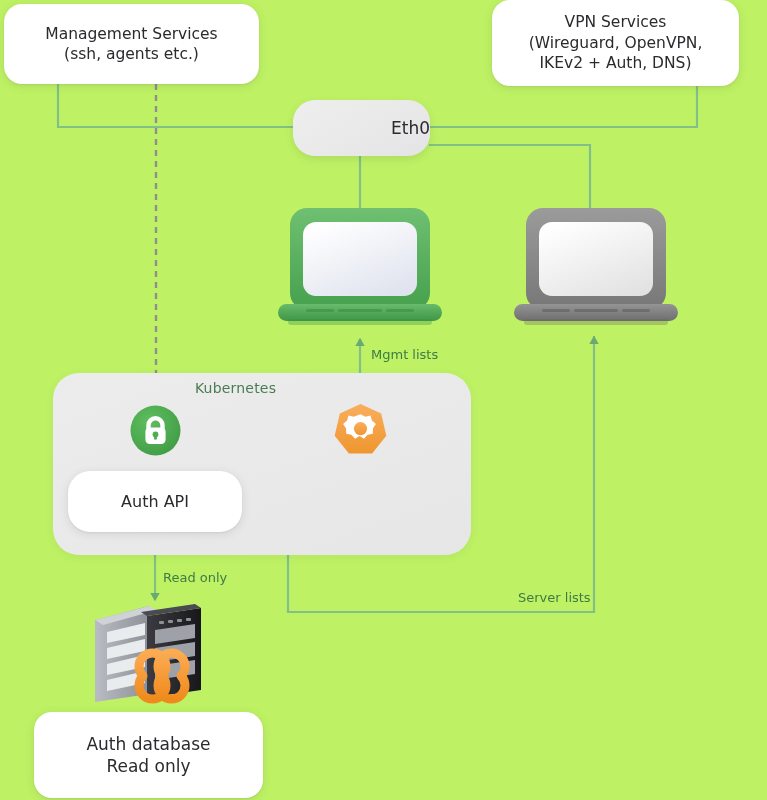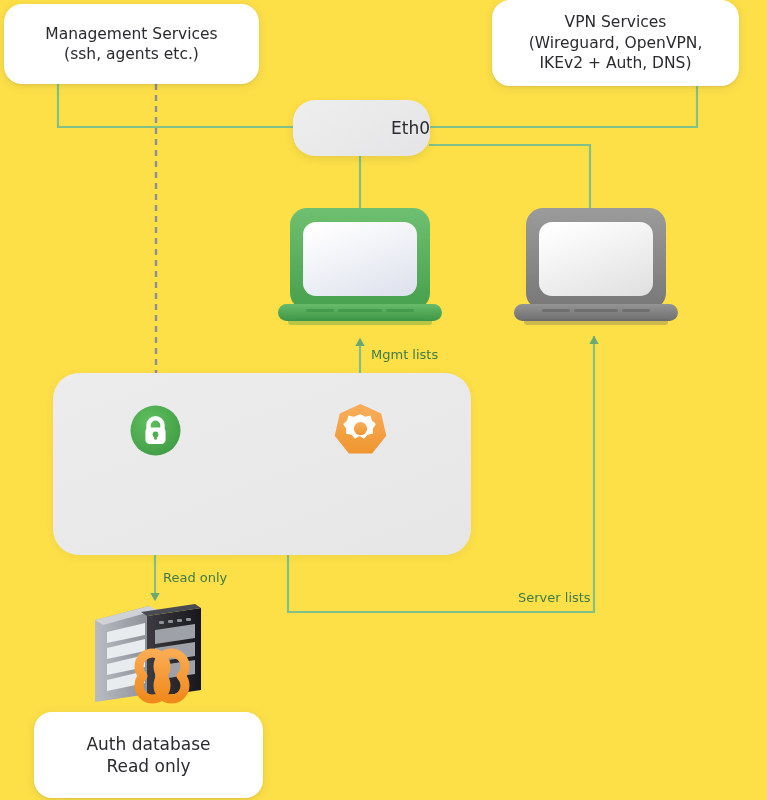--- a/index.html
+++ b/index.html
@@ -4,21 +4,21 @@
 <style>
   html,body{margin:0;padding:0;background:#ffffff;}
   body{
     font-family:"DejaVu Sans","Liberation Sans",sans-serif;
     -webkit-font-smoothing:antialiased;
   }
   #canvas{
     position:relative;
     width:767px;
     height:800px;
-    background:#fde047;
+    background:#bef264;
     overflow:hidden;
   }
   .svg-layer{
     position:absolute;
     left:0;top:0;
     width:767px;height:800px;
     pointer-events:none;
   }
 
   
@@ -142,20 +142,21 @@
     <span class="txt">VPN Services
 (Wireguard, OpenVPN,
 IKEv2 + Auth, DNS)</span>
   </div>
 
   <div id="eth0">
     <span>Eth0</span>
   </div>
 
   <div id="k8s-panel"></div>
+  <div id="k8s-label">Kubernetes</div>
 
   <svg id="lock-icon" viewBox="0 0 51 51" xmlns="http://www.w3.org/2000/svg">
     <defs>
       <radialGradient id="lockg" cx="38%" cy="32%" r="78%">
         <stop offset="0%" stop-color="#5fbe5f"></stop>
         <stop offset="100%" stop-color="#3f9b44"></stop>
       </radialGradient>
     </defs>
     <circle cx="25.5" cy="25.5" r="25" fill="url(#lockg)"></circle>
     <path d="M18.5 23.5 v-3.2 a7 7 0 0 1 14 0 v3.2" fill="none" stroke="#ffffff" stroke-width="4.4" stroke-linecap="round"></path>
@@ -171,20 +172,23 @@
         <stop offset="100%" stop-color="#ef962f"></stop>
       </linearGradient>
     </defs>
     <polygon points="27.5,1 48.2,10.6 53.3,32.8 39.1,50.6 15.9,50.6 1.7,32.8 6.8,10.6" fill="url(#k8sg)"></polygon>
     <path d="M27.5 11.2 l4.9 2.6 l5.1 -1.3 l1.4 5.1 l4.0 3.5 l-3.0 4.4 l0 5.3 l-5.3 1.0
              l-3.6 3.9 l-4.5 -2.6 l-4.5 2.6 l-3.6 -3.9 l-5.3 -1.0 l0 -5.3 l-3.0 -4.4
              l4.0 -3.5 l1.4 -5.1 l5.1 1.3 z" fill="#ffffff"></path>
     <circle cx="27.5" cy="25.6" r="6.6" fill="url(#k8sg)"></circle>
   </svg>
 
+  <div class="card" id="auth-api">
+    <span class="txt">Auth API</span>
+  </div>
 
 
   <div class="laptop" id="deployment-laptop">
     <svg width="176" height="125" viewBox="0 0 176 125" xmlns="http://www.w3.org/2000/svg">
       <defs>
         <linearGradient id="depBody" x1="0" y1="0" x2="0" y2="1">
           <stop offset="0%" stop-color="#6fc071"></stop>
           <stop offset="100%" stop-color="#46a04d"></stop>
         </linearGradient>
         <linearGradient id="depBase" x1="0" y1="0" x2="0" y2="1">

